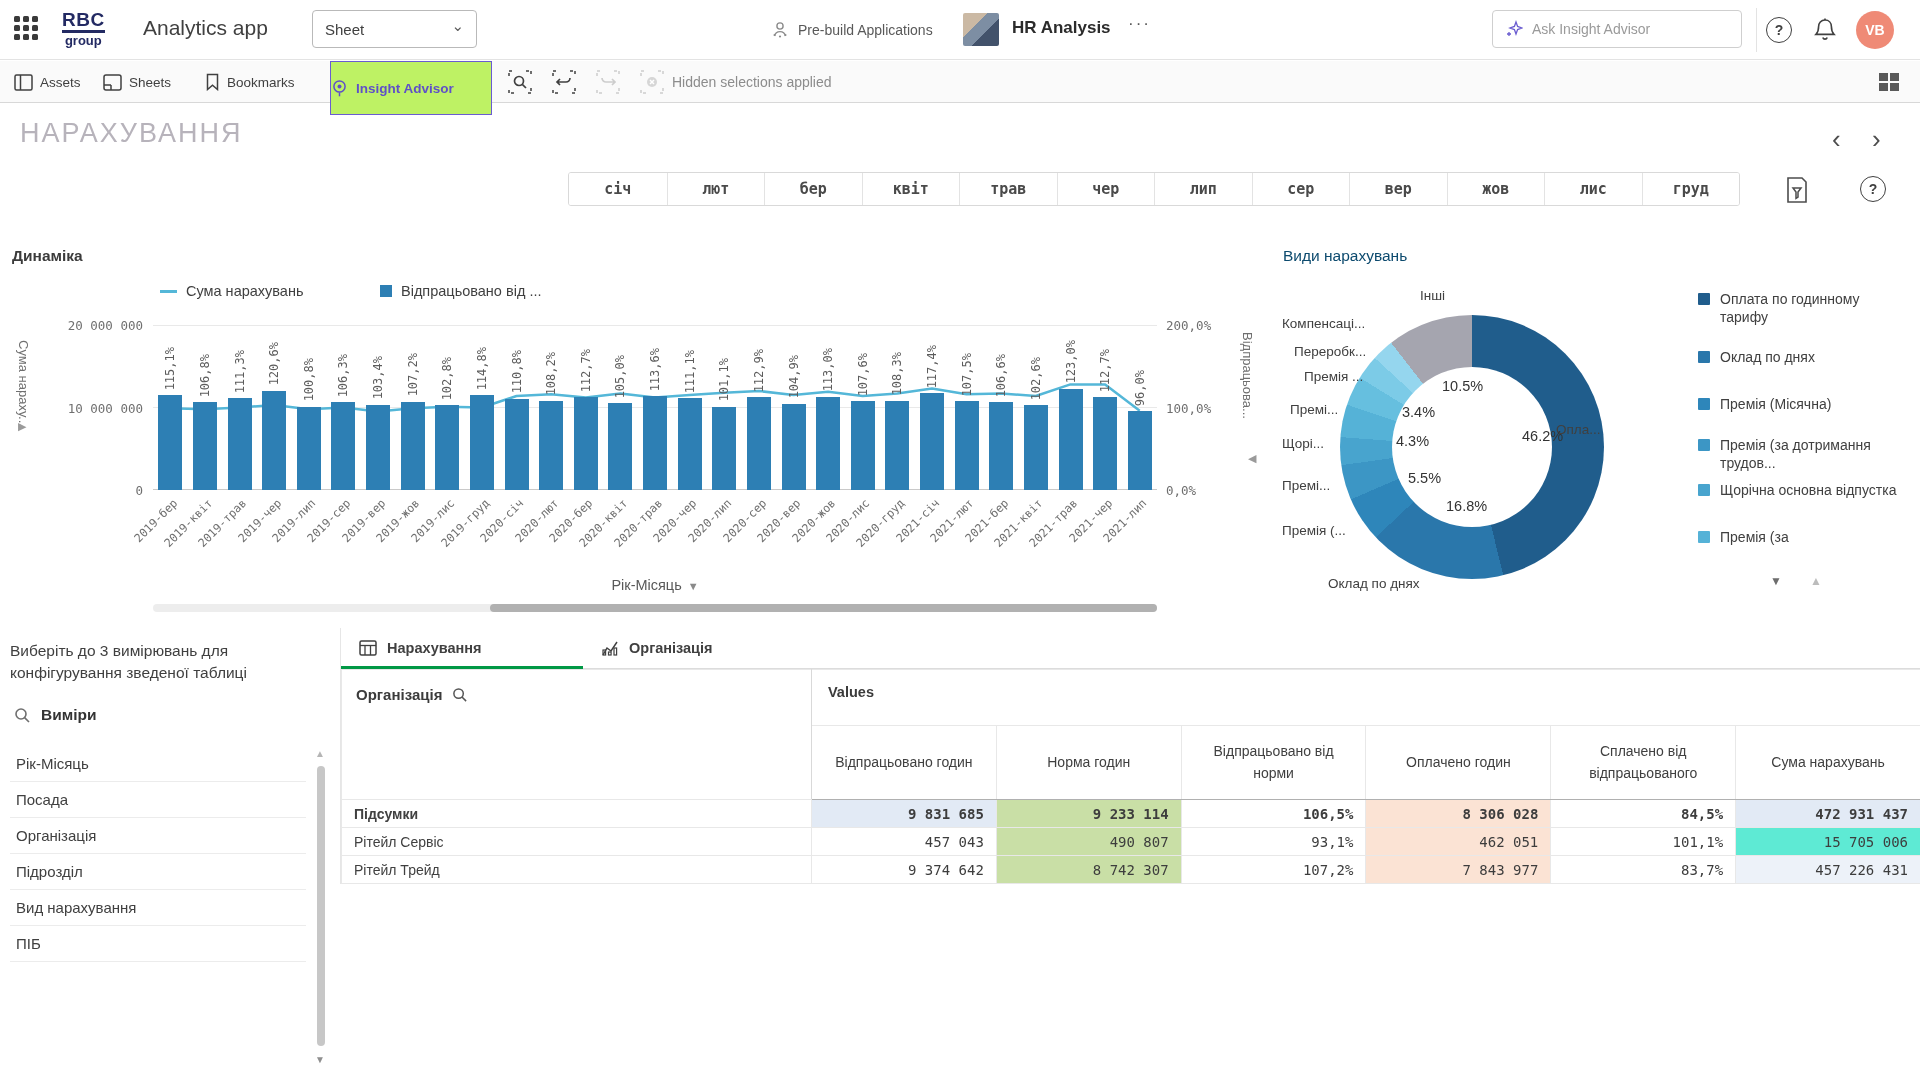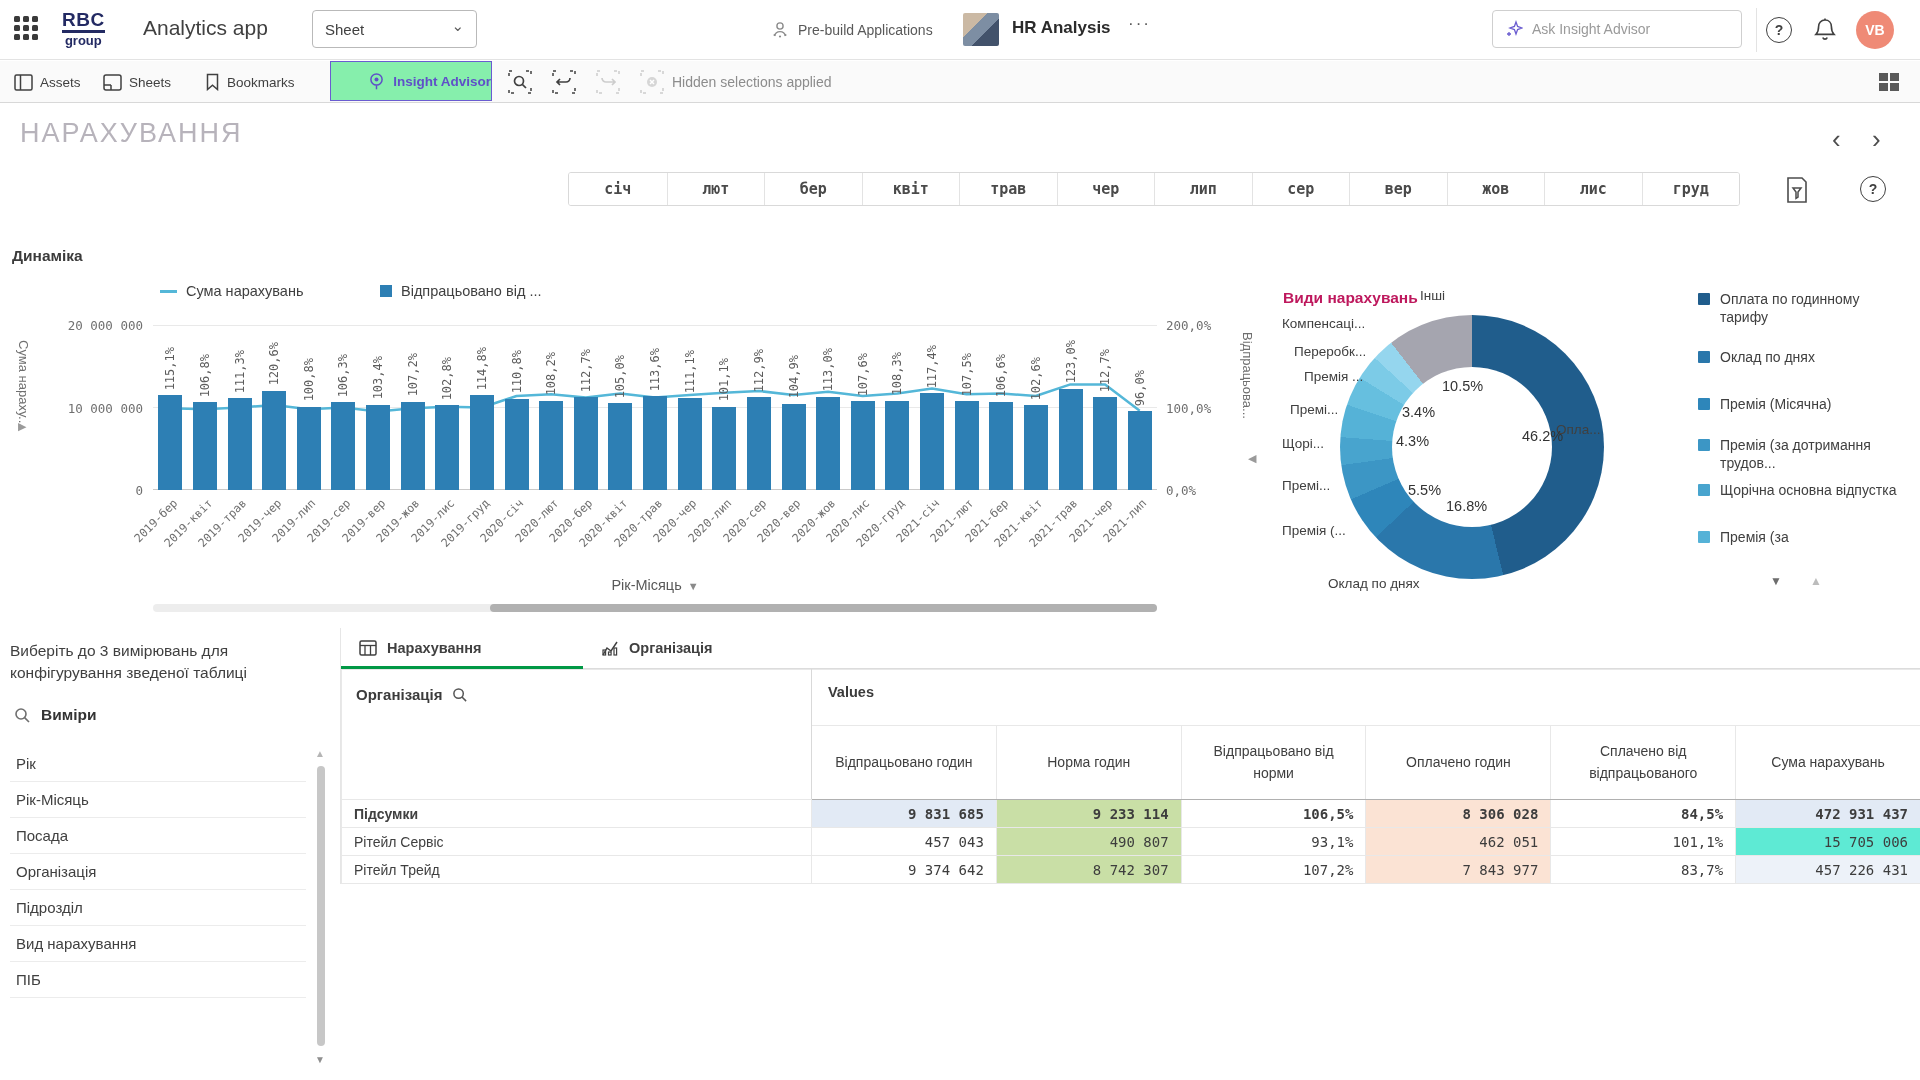--- a/index.html
+++ b/index.html
@@ -38,22 +38,22 @@
   .bell { position:absolute; left:1812px; top:16px; cursor:pointer; }
   .avatar { position:absolute; left:1856px; top:11px; width:38px; height:38px; border-radius:50%;
     background:#ef8a76; color:#fff; font-size:14px; font-weight:bold; display:flex; align-items:center;
     justify-content:center; cursor:pointer; }
 
   
   .toolbar { position:absolute; left:0; top:61px; width:1920px; height:42px; background:#fafafa;
     border-bottom:1px solid #d8d8d8; }
   .tool-item { position:absolute; top:0; height:42px; display:flex; align-items:center; gap:7px;
     font-size:13.5px; color:#404040; cursor:pointer; }
-  .ia-btn { position:absolute; left:330px; top:0; height:40px; width:162px; border:1px solid #6a5cd0;
-    background:#86efac; display:flex; align-items:center; justify-content:flex-end; gap:8px;
+  .ia-btn { position:absolute; left:330px; top:0; height:54px; width:162px; border:1px solid #6a5cd0;
+    background:#bef264; display:flex; align-items:center; justify-content:flex-start; gap:8px;
     font-size:13.5px; color:#5f50c8; font-weight:bold; cursor:pointer; }
   .sel-ico { position:absolute; top:9px; width:24px; height:24px; cursor:pointer; }
   .hidden-sel { position:absolute; left:672px; top:13px; font-size:14px; color:#8c8c8c; }
   .gridview { position:absolute; left:1878px; top:11px; cursor:pointer; }
 
   
   .sheet-title { position:absolute; left:20px; top:118px; font-size:27px; color:#b7b3bb; letter-spacing:2px; }
   .nav-chev { position:absolute; top:124px; font-size:26px; color:#4d4d4d; cursor:pointer; font-weight:300; }
   .fgroup { position:absolute; top:172px; height:34px; display:flex; border:1px solid #d9d9d9;
     border-radius:3px; background:#fff; overflow:hidden; }
@@ -91,21 +91,21 @@
   .xaxis-lbl { position:absolute; left:560px; top:577px; width:190px; text-align:center; font-size:14.5px;
     color:#595959; cursor:pointer; }
   .xaxis-lbl .dd { color:#8a8a8a; font-size:11px; margin-left:6px; }
   .hscroll { position:absolute; left:153px; top:604px; width:1004px; height:8px; background:#ededed;
     border-radius:4px; }
   .hscroll .thumb { position:absolute; left:337px; top:0; width:667px; height:8px; background:#b1b1b1;
     border-radius:4px; cursor:pointer; }
 
   
   #donutwrap { position:absolute; left:1270px; top:240px; width:650px; height:378px; }
-  .donut-title { position:absolute; left:13px; top:7px; font-size:15.5px; font-weight:bold; color:#be185d;margin-top:42px; }
+  .donut-title { position:absolute; left:13px; top:7px; font-size:15.5px; font-weight:normal; color:#0c4a6e; }
   #donut { position:absolute; left:70px; top:75px; width:264px; height:264px; border-radius:50%; cursor:pointer; }
   #donut .hole { position:absolute; inset:52px; background:#fff; border-radius:50%; }
   .callout { position:absolute; font-size:13.5px; color:#404040; white-space:nowrap; }
   .pctlab { position:absolute; font-size:14.5px; color:#333; white-space:nowrap; }
   .dleg-item { position:absolute; left:428px; width:210px; display:flex; gap:10px; font-size:14px;
     color:#404040; line-height:1.32; cursor:pointer; }
   .dleg-sq { flex:0 0 12px; width:12px; height:12px; margin-top:3px; border-radius:1px; }
   .dleg-arrow { position:absolute; top:334px; font-size:12px; cursor:pointer; }
 
   
@@ -536,21 +536,21 @@
       <div class="callout" style="left: 34px; top: 129px;">Премія ...</div>
       <div class="callout" style="left: 20px; top: 162px;">Премі...</div>
       <div class="callout" style="left: 12px; top: 196px;">Щорі...</div>
       <div class="callout" style="left: 12px; top: 238px;">Премі...</div>
       <div class="callout" style="left: 12px; top: 283px;">Премія (...</div>
       <div class="callout" style="left: 58px; top: 336px;">Оклад по днях</div>
       <div class="callout" style="left: 286px; top: 182px;">Опла...</div>
       <div class="pctlab" style="left: 172px; top: 138px;">10.5%</div>
       <div class="pctlab" style="left: 132px; top: 164px;">3.4%</div>
       <div class="pctlab" style="left: 126px; top: 193px;">4.3%</div>
-      <div class="pctlab" style="left: 138px; top: 230px; margin-top: 12px;">5.5%</div>
+      <div class="pctlab" style="left: 138px; top: 230px;">5.5%</div>
       <div class="pctlab" style="left: 176px; top: 258px;">16.8%</div>
       <div class="pctlab" style="left: 252px; top: 188px;">46.2%</div>
       <div class="dleg-item" style="top: 50px;">
         <span class="dleg-sq" style="background: rgb(32, 93, 140);"></span>
         <span>Оплата по годинному тарифу</span>
       </div>
       <div class="dleg-item" style="top: 108px;">
         <span class="dleg-sq" style="background: rgb(42, 119, 171);"></span>
         <span>Оклад по днях</span>
       </div>
@@ -575,21 +575,20 @@
   <div class="dims">
     <div class="dims-hint">Виберіть до 3 вимірювань для конфігурування зведеної таблиці</div>
     <div class="dims-head">
       <svg width="17" height="17" viewBox="0 0 17 17">
         <circle cx="7" cy="7" r="5" fill="none" stroke="#6f6f6f" stroke-width="1.6"></circle>
         <line x1="10.6" y1="10.6" x2="15" y2="15" stroke="#6f6f6f" stroke-width="1.6"></line>
       </svg>
       <span>Виміри</span>
     </div>
     <div class="dim-list" id="dimlist">
-        <div class="dim-item">Рік</div>
         <div class="dim-item">Рік-Місяць</div>
         <div class="dim-item">Посада</div>
         <div class="dim-item">Організація</div>
         <div class="dim-item">Підрозділ</div>
         <div class="dim-item">Вид нарахування</div>
         <div class="dim-item">ПІБ</div>
       </div>
     <div class="vscroll">
       <span class="up">▲</span>
       <div class="vthumb"></div>

